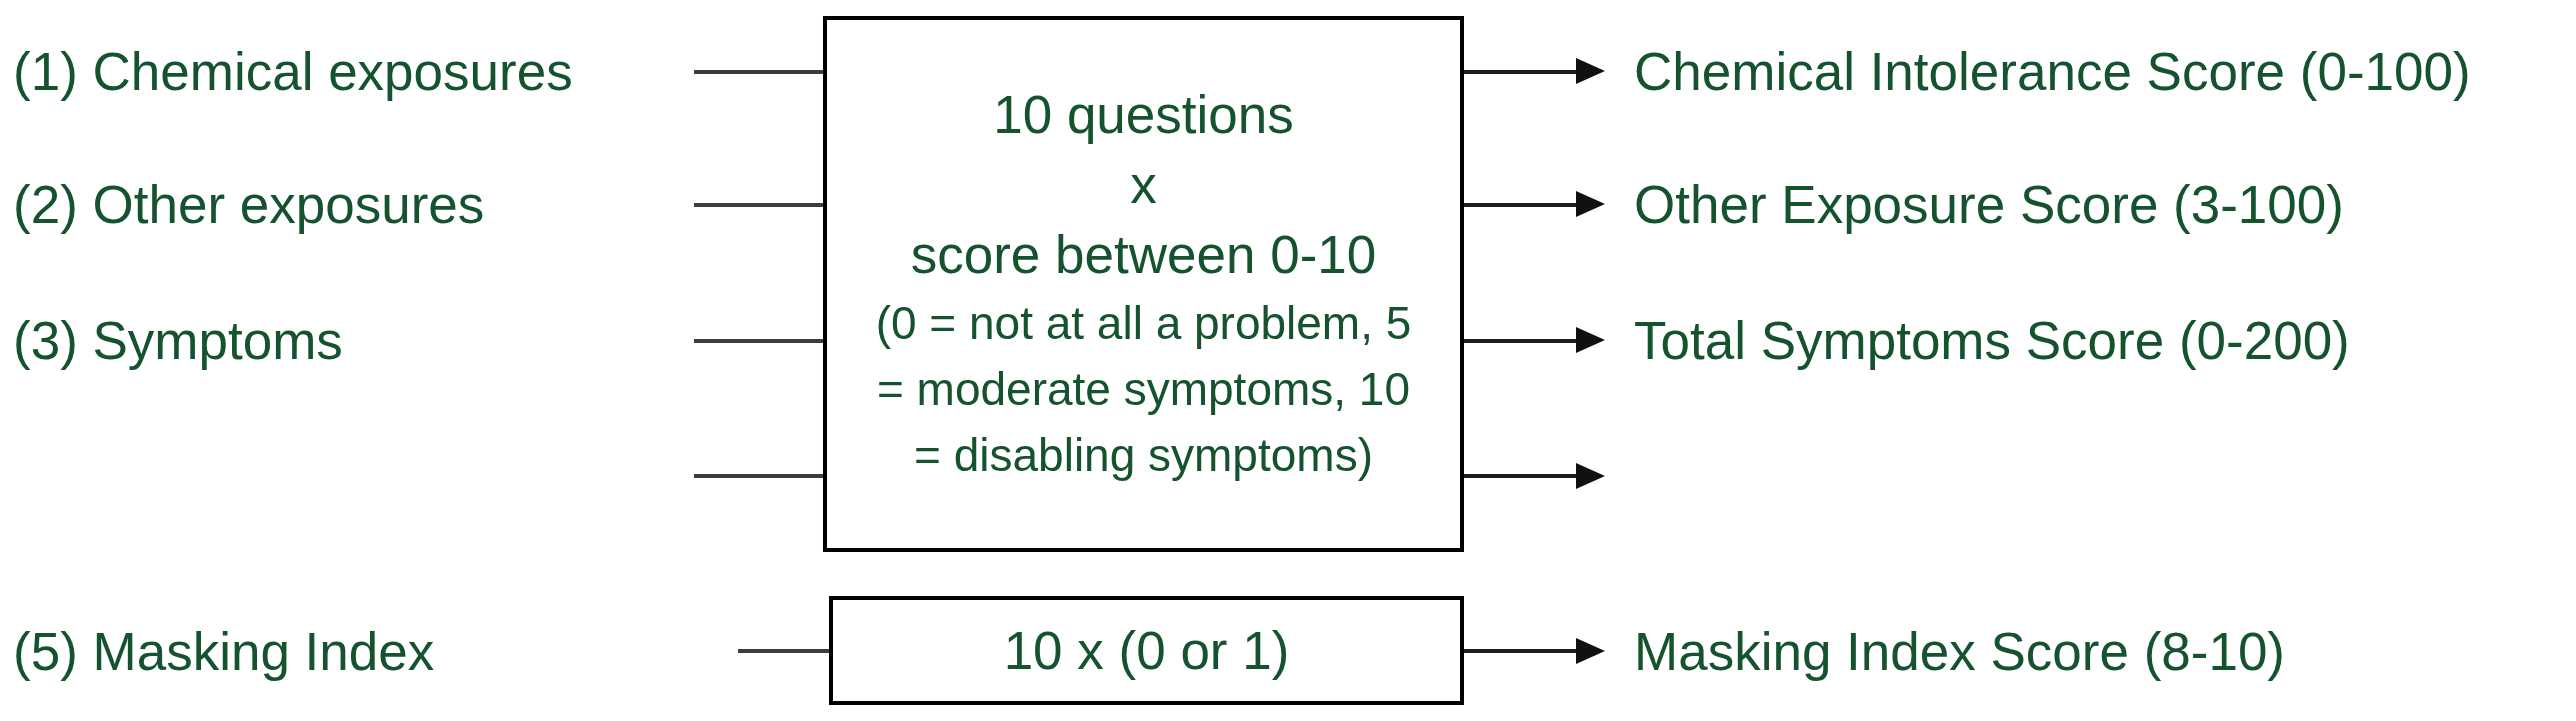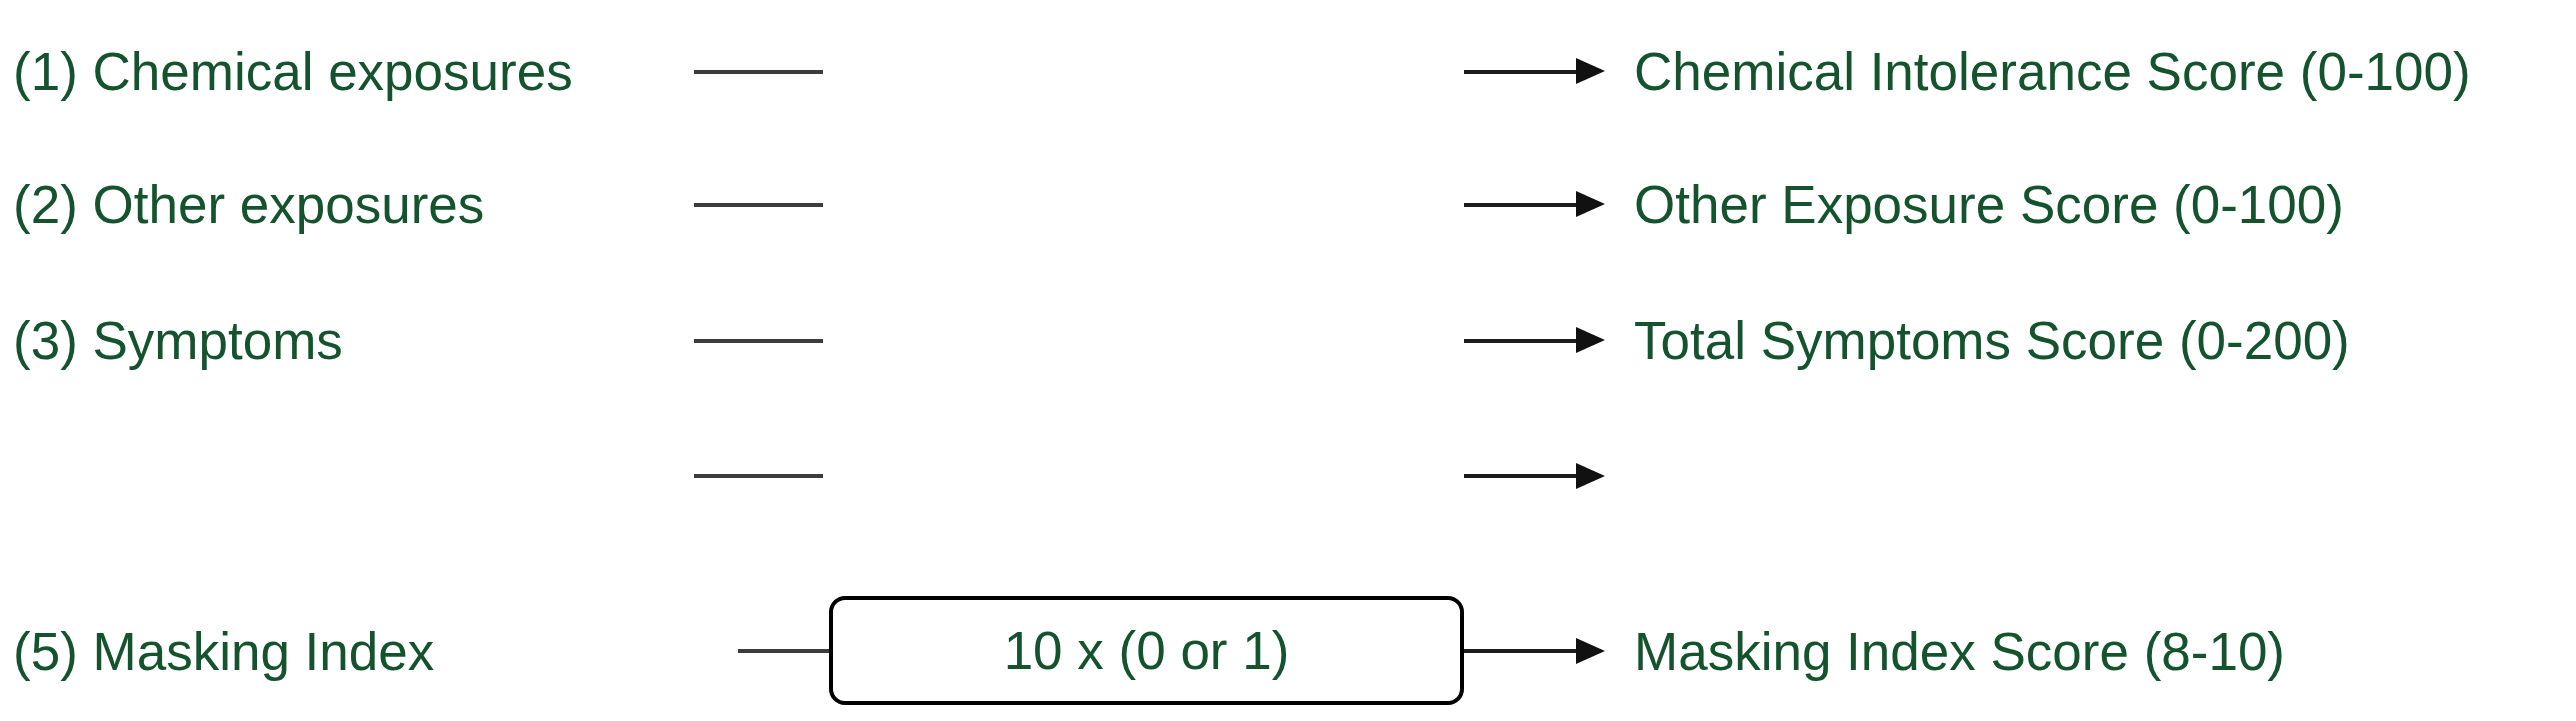--- a/index.html
+++ b/index.html
@@ -95,21 +95,20 @@
     top: 15.7px;
     width: 641px;
     height: 536px;
   }
   .masking-box {
     left: 829px;
     top: 596px;
     width: 635px;
     height: 109px;
     font-size: 53px;
-    border-radius: 16px;
   }
   .big-line {
     font-size: 53px;
     line-height: 70px;
     white-space: nowrap;
   }
   .note-text {
     font-size: 46px;
     line-height: 66px;
     width: 541px;
@@ -124,35 +123,41 @@
   <div class="row-label input-label lr2">(2) Other exposures</div>
   <div class="row-label input-label lr3">(3) Symptoms</div>
   <div class="row-label input-label lr5">(5) Masking Index</div>
 
   <div class="h-line in-line cr1"></div>
   <div class="h-line in-line cr2"></div>
   <div class="h-line in-line cr3"></div>
   <div class="h-line in-line cr4"></div>
   <div class="h-line in-line cr5"></div>
 
+  <div class="proc-box main-box">
+    <div class="big-line">10 questions</div>
+    <div class="big-line">x</div>
+    <div class="big-line">score between 0-10</div>
+    <div class="note-text">(0 = not at all a problem, 5 = moderate symptoms, 10 = disabling symptoms)</div>
+  </div>
 
   <div class="proc-box masking-box">
     <div class="big-line">10 x (0 or 1)</div>
   </div>
 
   <div class="arrow-line cr1"></div>
   <div class="arrow-head cr1"></div>
   <div class="arrow-line cr2"></div>
   <div class="arrow-head cr2"></div>
   <div class="arrow-line cr3"></div>
   <div class="arrow-head cr3"></div>
   <div class="arrow-line cr4"></div>
   <div class="arrow-head cr4"></div>
   <div class="arrow-line cr5"></div>
   <div class="arrow-head cr5"></div>
 
   <div class="row-label output-label lr1">Chemical Intolerance Score (0-100)</div>
-  <div class="row-label output-label lr2">Other Exposure Score (0-100)</div>
+  <div class="row-label output-label lr2">Other Exposure Score (3-100)</div>
   <div class="row-label output-label lr3">Total Symptoms Score (0-200)</div>
   <div class="row-label output-label lr5">Masking Index Score (8-10)</div>
 
 </div>
 
 
 </body></html>

